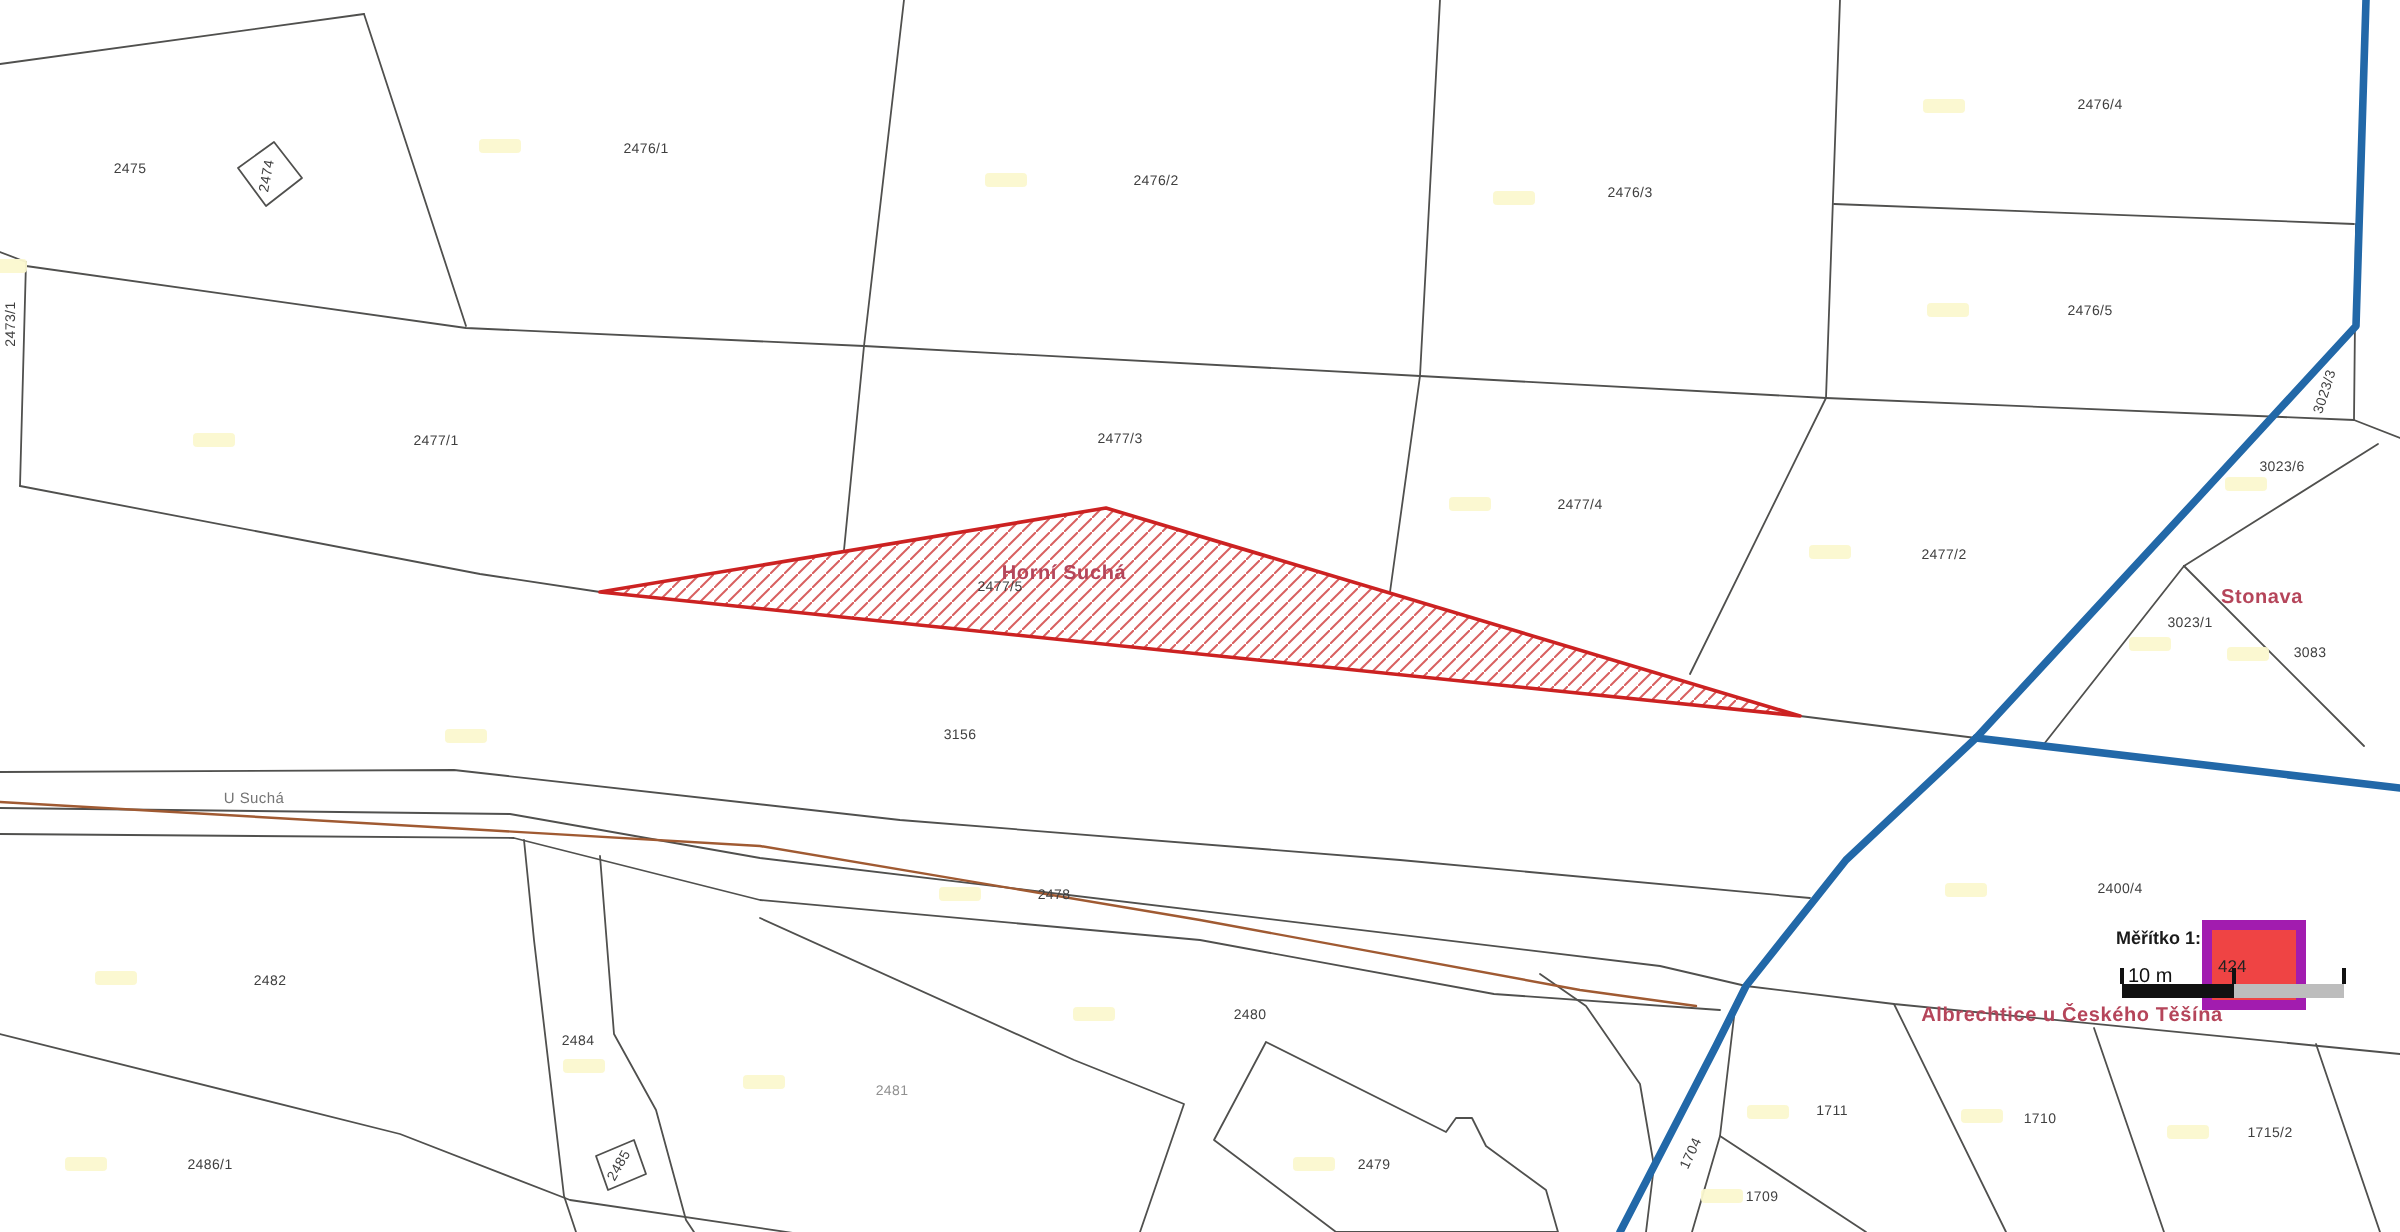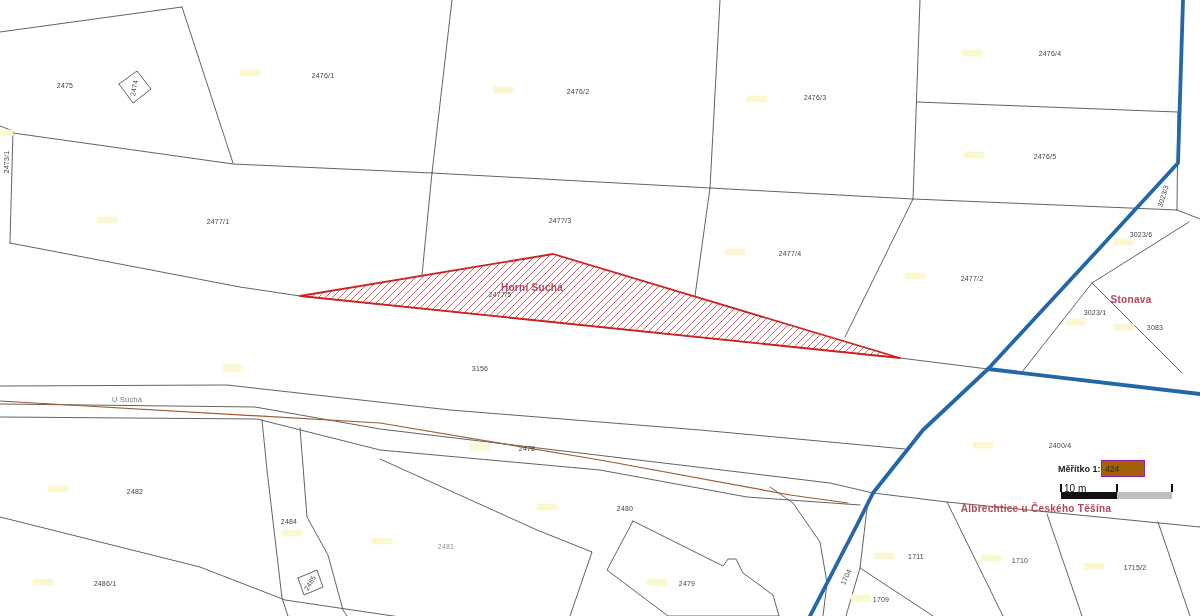--- a/index.html
+++ b/index.html
@@ -11,23 +11,23 @@
   .lbl.rot{transform-origin:center center;}
   .lbl.muted{color:#909090;}
   .lbl.street{color:#757575;font-size:7.5px;}
   .territory{position:absolute;white-space:nowrap;font-weight:bold;font-size:10px;
              transform:translate(-50%,-50%);letter-spacing:.3px;}
   .ymark{position:absolute;width:21px;height:7px;border-radius:2px;
          transform:translate(-50%,-50%);opacity:.95;}
   
   #scale-widget{position:absolute;left:1040px;top:455px;width:160px;height:60px;}
   #scale-title{position:absolute;left:18px;top:9px;font-size:9px;font-weight:bold;color:#1a1a1a;}
-  #scale-input{position:absolute;left:61px;top:5px;width:36px;height:13px;border:1px solid #a21caf;
-               background:#a16207;font-family:"Liberation Sans",sans-serif;font-size:8.5px;
-               padding:1px 3px;color:#222;}
+  #scale-input{position:absolute;left:61px;top:5px;width:36px;height:13px;border:5px solid #a21caf;
+               background:#ef4444;font-family:"Liberation Sans",sans-serif;font-size:8.5px;
+               padding:11px 3px;color:#222;}
   #scale-bar-label{position:absolute;left:24px;top:28px;font-size:10px;font-weight:normal;color:#111;}
   .bar{position:absolute;top:37px;height:7px;}
   #bar-black{left:21px;width:56px;background:#111;}
   #bar-gray{left:77px;width:55px;background:#bdbdbd;border:0;}
   .tick{position:absolute;top:29px;width:2px;height:8px;background:#111;}
 </style>
 </head>
 <body>
 
 <div id="stage">

